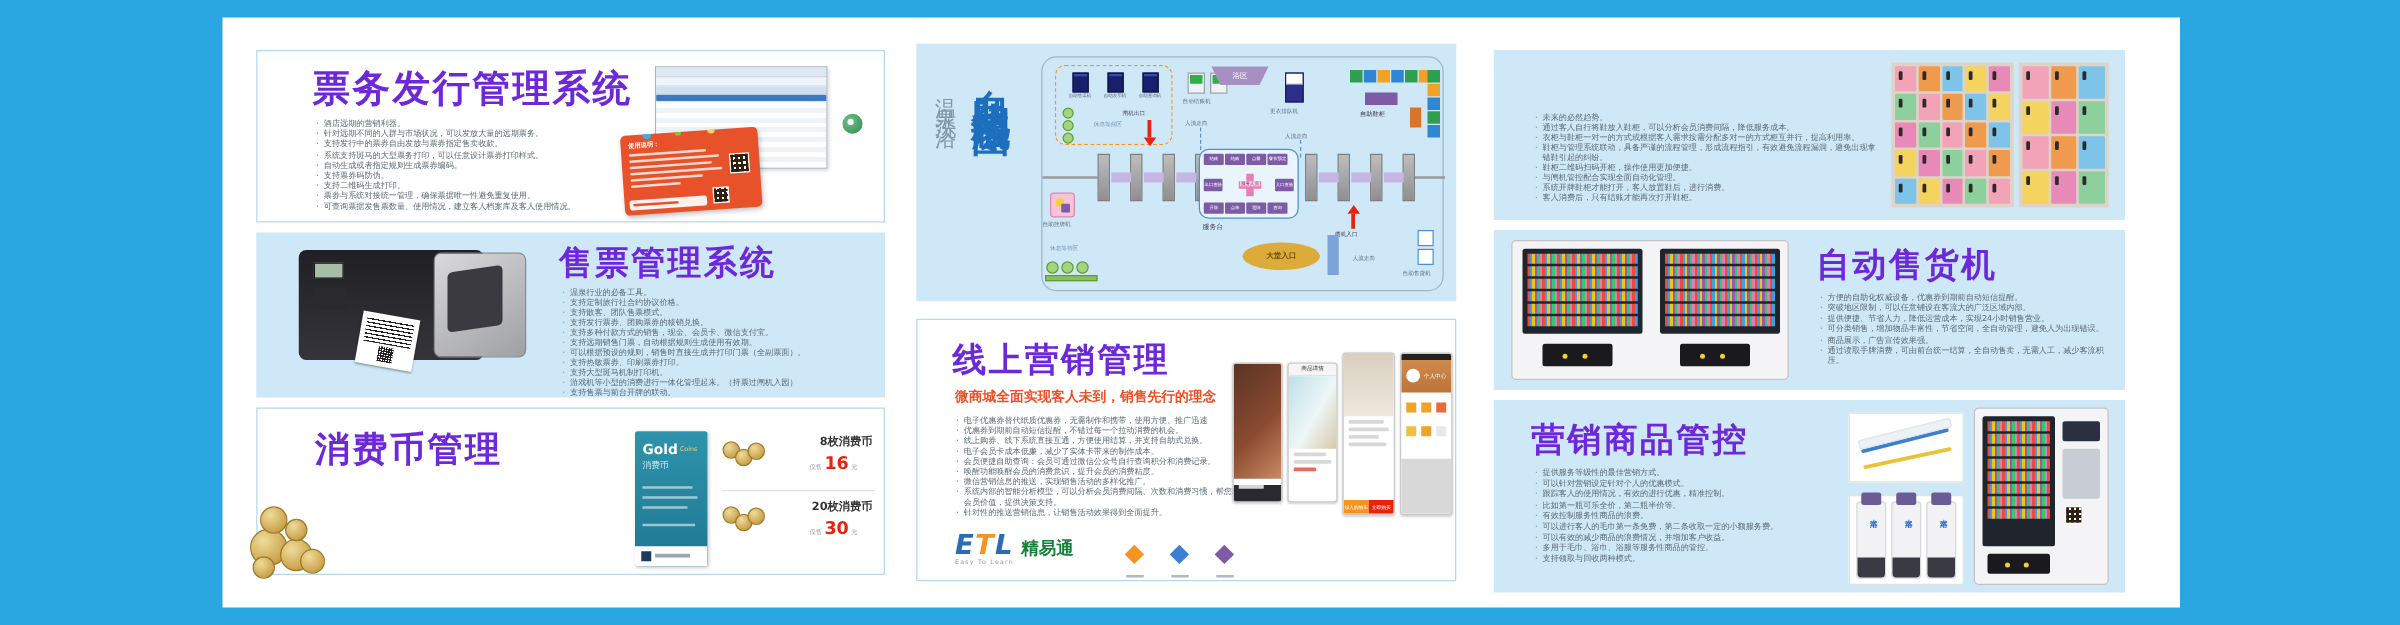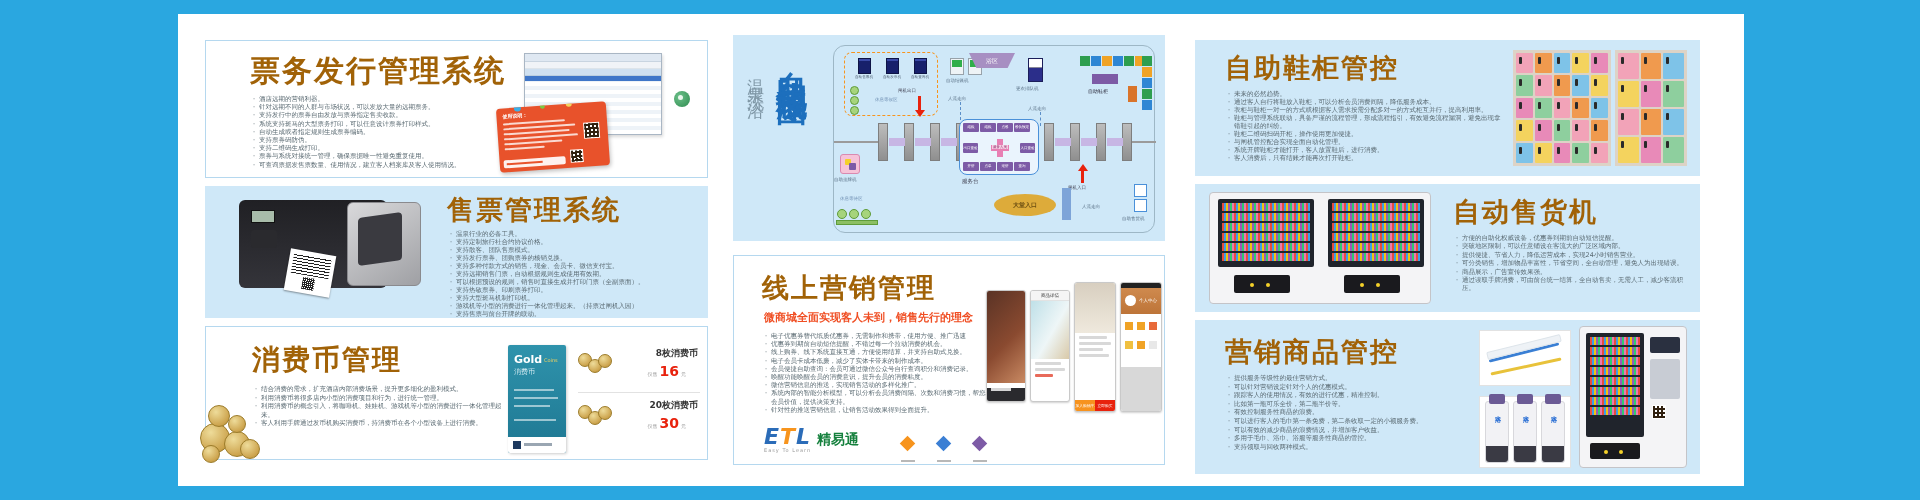--- a/index.html
+++ b/index.html
@@ -2,21 +2,21 @@
 <html><head>
 <meta charset="utf-8">
 <style>
   html,body{margin:0;padding:0;background:#2aa7e0;}
   *{box-sizing:border-box;font-family:"DejaVu Sans","Liberation Sans",sans-serif;}
   .canvas{position:relative;width:1920px;height:500px;background:#2aa7e0;overflow:hidden;}
   .page{position:absolute;left:178px;top:14px;width:1566px;height:472px;background:#ffffff;}
   .panel{position:absolute;}
   .pw{background:#fff;border:1px solid #b5d8ef;}
   .pb{background:#cfe8f8;}
-  .ptitle{position:absolute;font-weight:bold;color:#a16207;letter-spacing:2px;white-space:nowrap;}
+  .ptitle{position:absolute;font-weight:bold;color:#6d28d9;letter-spacing:2px;white-space:nowrap;}
   .bl{position:absolute;color:#5a6a72;}
   .bi{position:relative;padding-left:7px;}
   .bi::before{content:"·";position:absolute;left:1px;top:0;color:#5a6a72;}
   .abs{position:absolute;}
   
   .win{position:absolute;background:#fdfdfe;border:1px solid #a9b6c4;box-shadow:1px 2px 3px rgba(0,0,0,.15);display:flex;flex-direction:column;}
   .win .tb{height:8px;background:#dfe8f2;border-bottom:1px solid #c8d4e0;}
   .win .mb{height:7px;background:#f0f3f7;border-bottom:1px solid #dde4ea;}
   .win .th{height:7px;background:#cfe0f0;border-bottom:1px solid #bccfdf;}
   .win .sel{height:5px;background:#3f76c8;}
@@ -217,26 +217,20 @@
           <div class="bi">可以根据预设的规则，销售时直接生成并打印门票（全副票面）。</div>
           <div class="bi">支持热敏票券、印刷票券打印。</div>
           <div class="bi">支持大型斑马机制打印机。</div>
           <div class="bi">游戏机等小型的消费进行一体化管理起来。（持票过闸机入园）</div>
           <div class="bi">支持售票与前台开牌的联动。</div>
         </div>
   </div>
 
   <div class="panel pw" style="left:27px;top:312px;width:503px;height:134px;">
     <div class="ptitle" style="left:46px;top:14px;font-size:28px;">消费币管理</div>
-    <div class="bl" style="left:48px;top:58px;width:250px;font-size:6.5px;line-height:8.6px;">
-          <div class="bi">结合消费的需求，扩充酒店内部消费场景，提升更多细化的盈利模式。</div>
-          <div class="bi">利用消费币将很多店内小型的消费项目和行为，进行统一管理。</div>
-          <div class="bi">利用消费币的概念引入，将咖啡机、娃娃机、游戏机等小型的消费进行一体化管理起来。</div>
-          <div class="bi">客人利用手牌通过发币机购买消费币，持消费币在各个小型设备上进行消费。</div>
-        </div>
     <div>
       <div class="coin" style="left:-6px;top:96px;width:30px;height:30px;"></div>
       <div class="coin" style="left:18px;top:104px;width:26px;height:26px;"></div>
       <div class="coin" style="left:2px;top:78px;width:22px;height:22px;"></div>
       <div class="coin" style="left:34px;top:112px;width:20px;height:20px;"></div>
       <div class="coin" style="left:22px;top:88px;width:18px;height:18px;"></div>
       <div class="coin" style="left:-4px;top:118px;width:18px;height:18px;"></div>
     </div>
     <div class="gcard" style="left:302px;top:18px;width:58px;height:108px;">
       <div class="abs" style="left:6px;top:8px;font-size:11px;font-weight:bold;">Gold</div>
@@ -461,21 +455,20 @@
       </div>
       <div style="padding:3px 2px;">
         <span style="display:inline-block;width:8px;height:8px;background:#f0a326;margin:2px;"></span><span style="display:inline-block;width:8px;height:8px;background:#f0a326;margin:2px;"></span><span style="display:inline-block;width:8px;height:8px;background:#e86a3a;margin:2px;"></span>
         <span style="display:inline-block;width:8px;height:8px;background:#f0c040;margin:2px;"></span><span style="display:inline-block;width:8px;height:8px;background:#f0a326;margin:2px;"></span><span style="display:inline-block;width:8px;height:8px;background:#e8e8e8;margin:2px;"></span>
       </div>
       <div style="position:absolute;left:0;right:0;bottom:0;height:44px;background:#d8d8d8;"></div>
     </div>
   </div>
 
   <div class="panel pb" style="left:1017px;top:26px;width:505px;height:136px;">
-    <div class="ptitle" style="left:30px;top:10px;font-size:27px;">自助鞋柜管控</div>
     <div class="bl" style="left:32px;top:50px;width:278px;font-size:6.5px;line-height:8px;">
           <div class="bi">未来的必然趋势。</div>
           <div class="bi">通过客人自行将鞋放入鞋柜，可以分析会员消费间隔，降低服务成本。</div>
           <div class="bi">衣柜与鞋柜一对一的方式或根据客人需求按需分配多对一的方式柜互并行，提高利用率。</div>
           <div class="bi">鞋柜与管理系统联动，具备严谨的流程管理，形成流程指引，有效避免流程漏洞，避免出现拿错鞋引起的纠纷。</div>
           <div class="bi">鞋柜二维码扫码开柜，操作使用更加便捷。</div>
           <div class="bi">与闸机管控配合实现全面自动化管理。</div>
           <div class="bi">系统开牌鞋柜才能打开，客人放置鞋后，进行消费。</div>
           <div class="bi">客人消费后，只有结账才能再次打开鞋柜。</div>
         </div>

